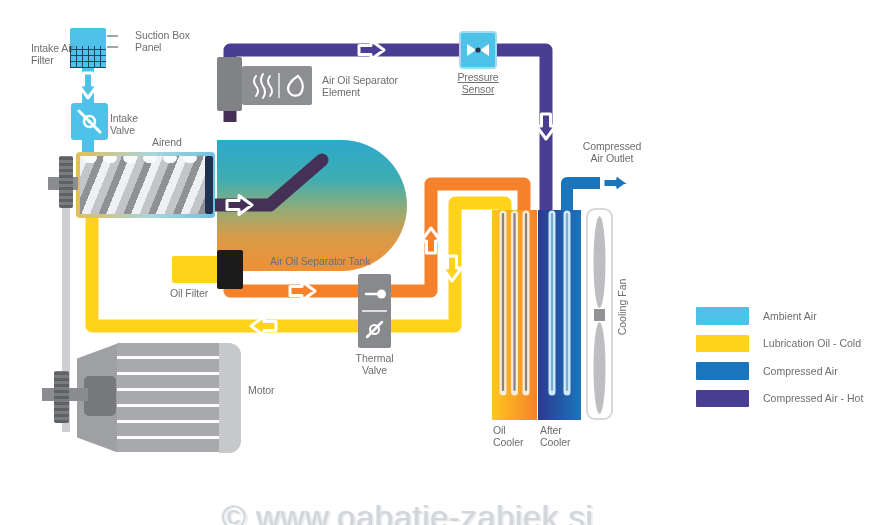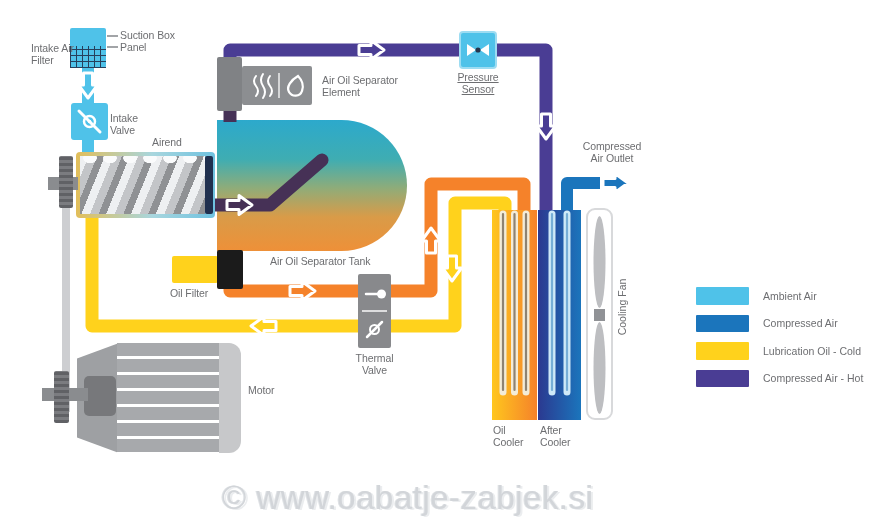--- a/index.html
+++ b/index.html
@@ -1,18 +1,18 @@
 <!DOCTYPE html>
 <html style="--ambient_air: #4FC2E9; --compressed_air: #1B75BC; --oil_cold: #FFD21C; --oil_hot: #F5822A; --oil_air_mix: #463156; --compressed_air_hot: #4A3D94;"><head>
 <meta charset="utf-8">
 <style>
   html,body{margin:0;padding:0;background:#fff;}
   .stage{position:relative;width:881px;height:525px;background:#fff;overflow:hidden;
          font-family:"Liberation Sans",sans-serif;}
-  .abs{position:absolute;}
+  .abs{position:absolute;margin-top:20px;}
   .lbl{position:absolute;z-index:6;font-size:10.5px;line-height:1.18;color:#6D6E71;letter-spacing:-0.1px;}
   .nowrap{white-space:nowrap;}
   .ctr{text-align:center;}
   .pipes{position:absolute;left:0;top:0;z-index:2;}
   .comp{position:absolute;z-index:3;}
   .z1{z-index:1;}
   
   .tank{left:217px;top:120px;width:190px;height:131px;border-radius:0 66px 66px 0;
     background:linear-gradient(180deg,#2CA9CC 0%,#3FADB2 30%,#8FAC79 52%,#D99B48 74%,#EE9038 100%);}
   
@@ -193,48 +193,48 @@
   </div>
   <div class="comp fanhouse">
     <svg width="23" height="208">
       <ellipse cx="11.5" cy="52" rx="6" ry="46" fill="#BDBEC1"></ellipse>
       <ellipse cx="11.5" cy="158" rx="6" ry="46" fill="#BDBEC1"></ellipse>
       <rect x="6" y="99" width="11" height="12" fill="#909296"></rect>
     </svg>
   </div>
 
   <div class="lbl" style="left:31px;top:42px;width:48px;">Intake Air Filter</div>
-  <div class="lbl" style="left:120px;top:29px;width:62px;">Suction Box Panel</div>
+  <div class="lbl" style="left:135px;top:29px;width:62px;">Suction Box Panel</div>
   <div class="lbl" style="left:110px;top:112px;width:42px;">Intake Valve</div>
   <div class="lbl nowrap" style="left:152px;top:136px;">Airend</div>
   <div class="lbl" style="left:322px;top:74px;width:95px;">Air Oil Separator Element</div>
   <div class="lbl ctr" style="left:446px;top:71px;width:64px;text-decoration:underline;">Pressure Sensor</div>
   <div class="lbl ctr" style="left:576px;top:140px;width:72px;">Compressed Air Outlet</div>
   <div class="lbl nowrap" style="left:270px;top:255px;">Air Oil Separator Tank</div>
   <div class="lbl nowrap" style="left:170px;top:287px;">Oil Filter</div>
   <div class="lbl ctr" style="left:347px;top:352px;width:55px;">Thermal Valve</div>
   <div class="lbl nowrap" style="left:248px;top:384px;">Motor</div>
   <div class="lbl" style="left:493px;top:424px;width:40px;">Oil Cooler</div>
   <div class="lbl" style="left:540px;top:424px;width:44px;">After Cooler</div>
   <div class="fan-label nowrap">Cooling Fan</div>
 
   <div class="abs legend">
     <div class="legend-row">
       <div class="legend-swatch" style="background: rgb(79, 194, 233);"></div>
       <div class="legend-label">Ambient Air</div>
     </div>
     <div class="legend-row">
+      <div class="legend-swatch" style="background: rgb(255, 210, 28);"></div>
+      <div class="legend-label">Lubrication Oil - Cold</div>
+    </div>
+    <div class="legend-row">
       <div class="legend-swatch" style="background: rgb(27, 117, 188);"></div>
       <div class="legend-label">Compressed Air</div>
     </div>
     <div class="legend-row">
-      <div class="legend-swatch" style="background: rgb(255, 210, 28);"></div>
-      <div class="legend-label">Lubrication Oil - Cold</div>
-    </div>
-    <div class="legend-row">
       <div class="legend-swatch" style="background: rgb(74, 61, 148);"></div>
       <div class="legend-label">Compressed Air - Hot</div>
     </div>
   </div>
 
   <div class="abs watermark">© www.oabatje-zabjek.si</div>
 
 </div>
 
 </body></html>

